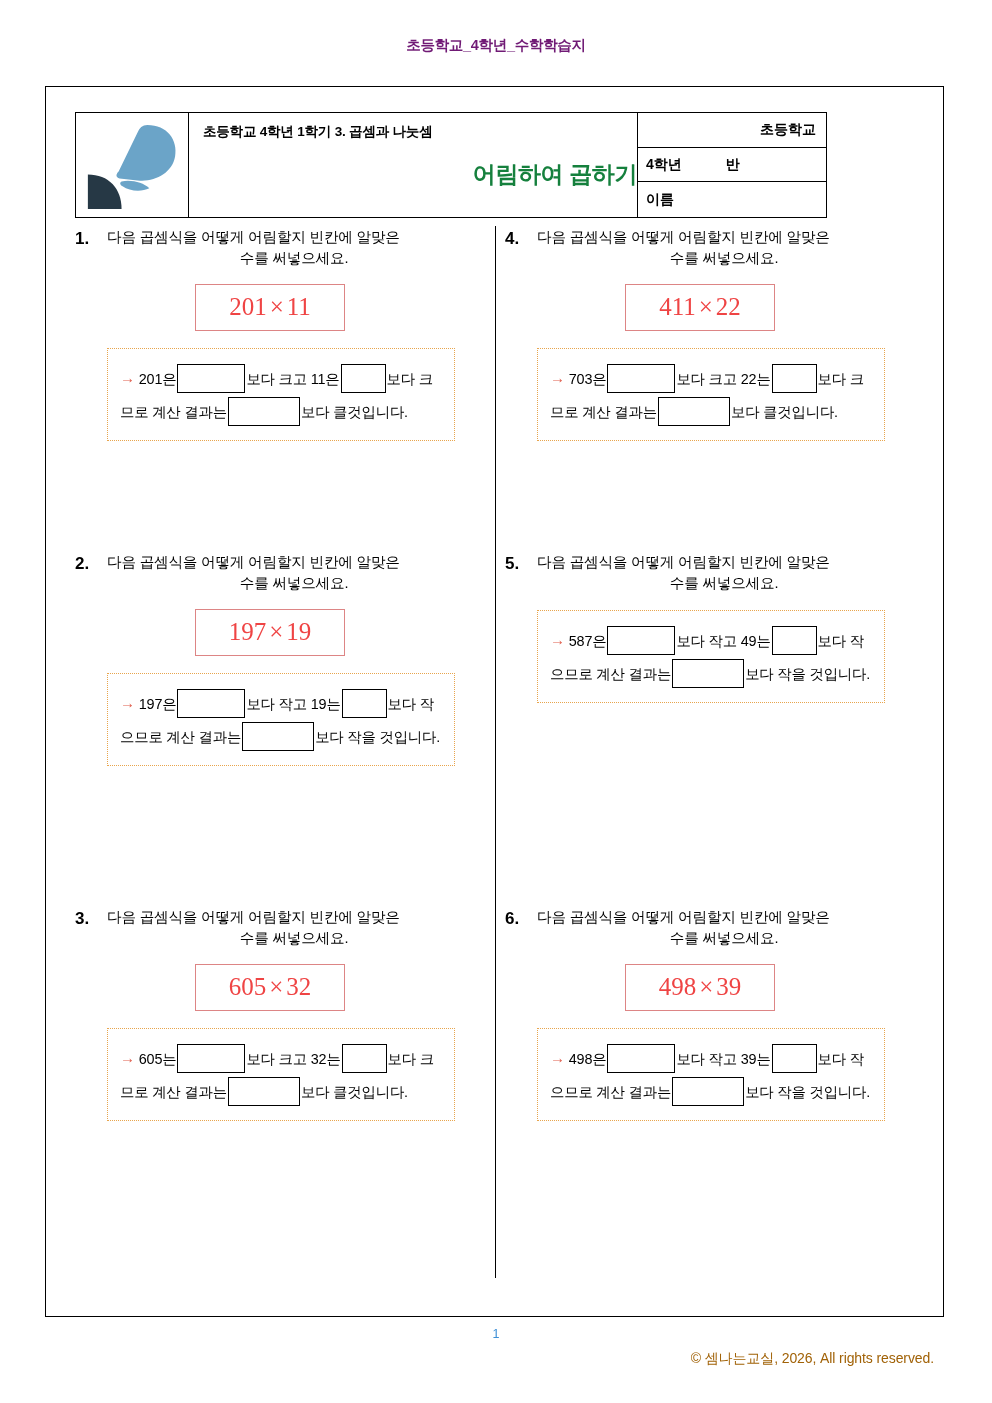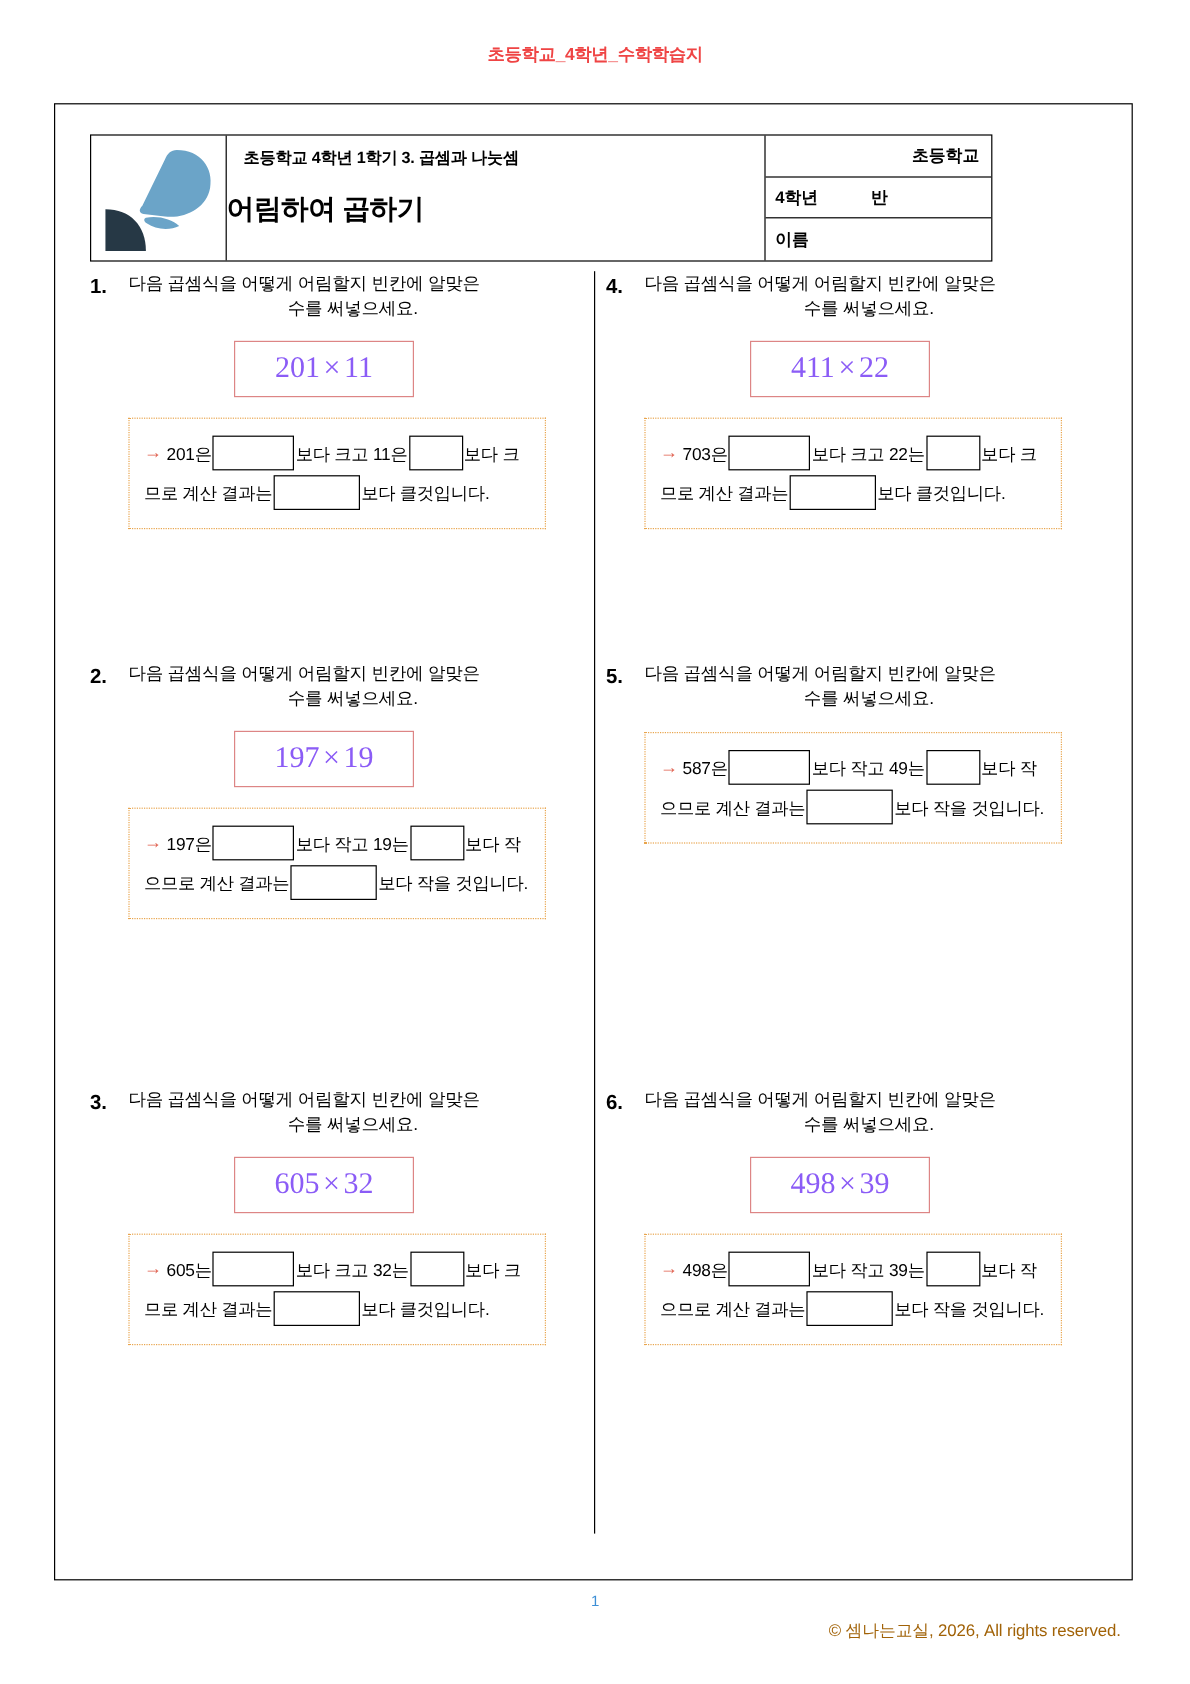--- a/index.html
+++ b/index.html
@@ -19,21 +19,21 @@
   
   .run-header {
     position: absolute;
     top: 36px;
     left: 0;
     width: 992px;
     text-align: center;
     font-size: 14.5px;
     font-weight: 700;
     letter-spacing: -0.3px;
-    color: #ef4444;
+    color: #701a75;
   }
 
   
   .page-frame {
     position: absolute;
     left: 45px;
     top: 86px;
     width: 899px;
     height: 1231px;
     border: 1.6px solid #000000;
@@ -73,25 +73,25 @@
     font-size: 13.5px;
     font-weight: 700;
     letter-spacing: -0.2px;
     color: #000;
   }
   .title-main {
     position: absolute;
     left: 0;
     right: 0;
     top: 46px;
-    text-align: left;
+    text-align: right;
     font-size: 23px;
     font-weight: 700;
     letter-spacing: -0.4px;
-    color: #000000;
+    color: #15803d;
   }
   .info-cell {
     width: 188px;
     flex: none;
     display: flex;
     flex-direction: column;
     box-sizing: border-box;
     font-weight: bold;
   }
   .info-row {
@@ -182,21 +182,21 @@
   .expr-box {
     display: inline-block;
     min-width: 150px;
     padding: 9px 22px 11px 22px;
     border: 1.4px solid #dd8585;
     box-sizing: border-box;
     text-align: center;
     font-family: "Liberation Serif", "DejaVu Serif", serif;
     font-size: 25px;
     line-height: 1;
-    color: #8b5cf6;
+    color: #ef4444;
     background: #fff;
   }
   .expr-box .times { padding: 0 3px; }
 
   
   .ans-area {
     margin-top: 17px;
     margin-left: 32px;
     width: 348px;
     border: 1.6px dotted #e8a54d;

